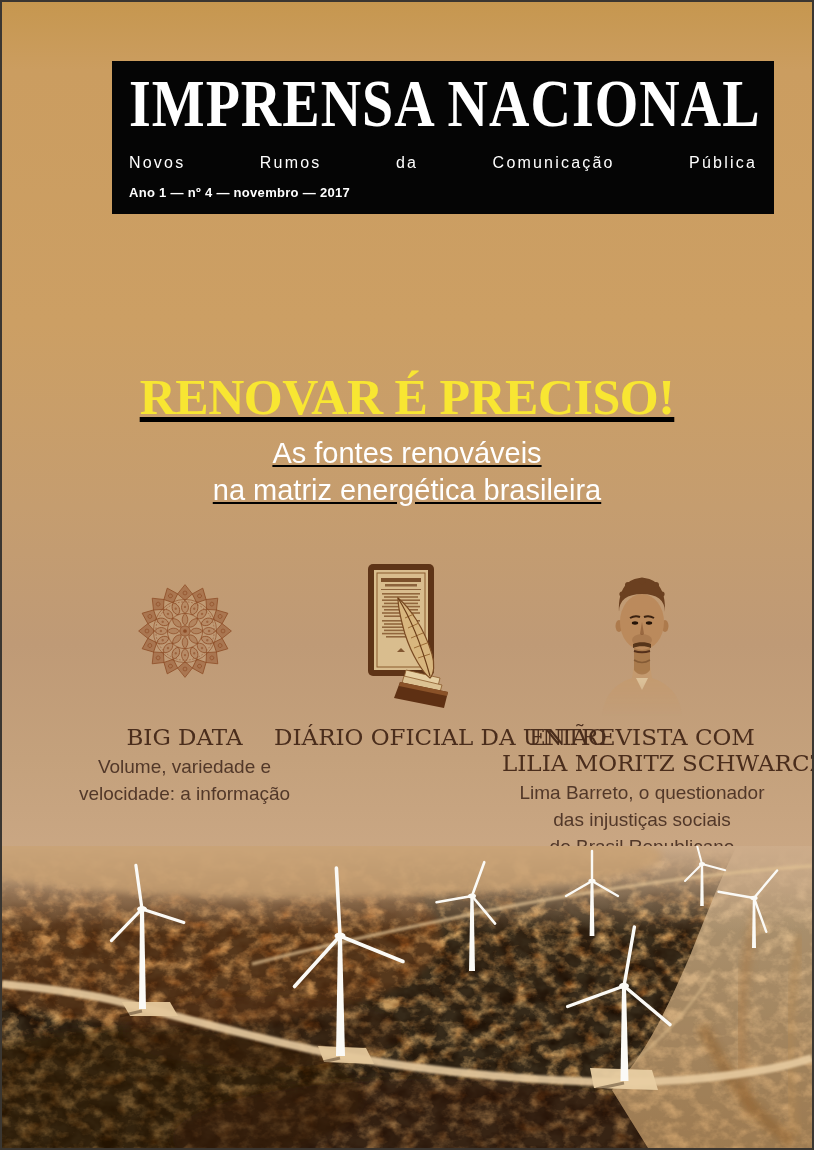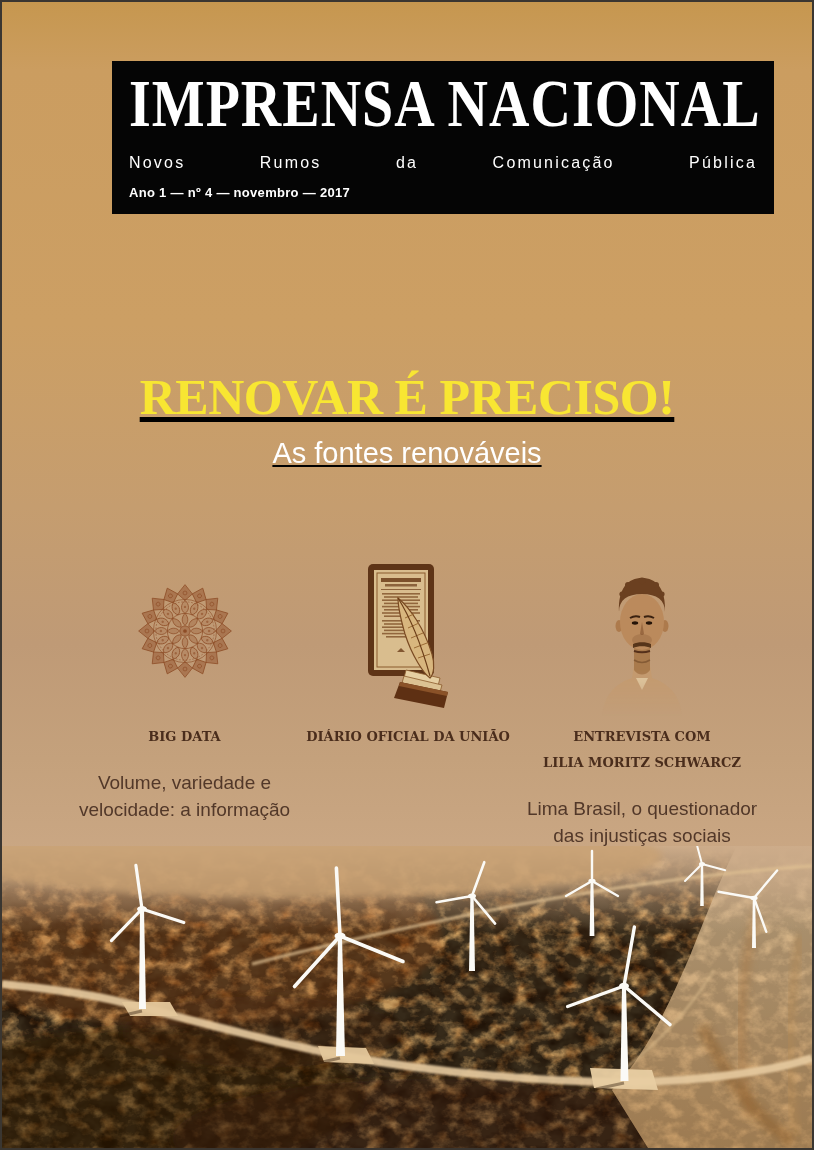--- a/index.html
+++ b/index.html
@@ -36,24 +36,24 @@
   }
   .cover-sub{margin-top:9px;color:#ffffff;font-size:29px;line-height:37px;font-weight:400;text-align:center;}
   
   .features{position:absolute;left:40px;top:556px;width:740px;height:300px;}
   .fcol{position:absolute;top:0;text-align:center;}
   .fcol1{left:0;width:285px;}
   .fcol2{left:232px;width:268px;}
   .fcol3{left:460px;width:280px;}
   .icon-box{height:158px;display:flex;align-items:flex-end;justify-content:center;}
   .ftitle{
-    font-family:"DejaVu Serif","Liberation Serif",serif;font-weight:700;
-    font-size:13px;line-height:26px;color:#4a2d1c;margin-top:8px;white-space:nowrap;
-  }
-  .fdesc{font-size:19px;line-height:27px;color:#523829;margin-top:19px;}
+    font-family:"DejaVu Serif","Liberation Serif",serif;font-weight:400;
+    font-size:23px;line-height:26px;color:#4a2d1c;margin-top:8px;white-space:nowrap;
+  }
+  .fdesc{font-size:19px;line-height:27px;color:#523829;margin-top:3px;}
   .mandala{margin-bottom:34px;}
   .docicon{margin-bottom:6px;}
   
   .photo{position:absolute;left:0;top:844px;width:810px;height:302px;}
   .photo svg{display:block;width:810px;height:302px;}
 </style>
 </head>
 <body>
 
 <div class="page">
@@ -61,20 +61,21 @@
   <header class="masthead">
     <div class="masthead-title">IMPRENSA NACIONAL</div>
     <div class="masthead-subtitle">Novos Rumos da Comunicação Pública</div>
     <div class="masthead-edition">Ano 1 — nº 4 — novembro — 2017</div>
   </header>
 
   <section class="coverstory">
     <h2 class="headline">RENOVAR É PRECISO!</h2>
     <div class="cover-sub">
       <div>As fontes renováveis</div>
+      <div>na matriz energética brasileira</div>
     </div>
   </section>
 
   <section class="features">
 
     <div class="fcol fcol1">
       <div class="icon-box">
         <svg class="mandala" width="102" height="102" viewBox="-55 -55 110 110">
           <defs>
             <g id="msec">
@@ -198,21 +199,21 @@
             <path d="M40,87 Q48,89.5 56,87" stroke="#55301a" stroke-width="2" fill="none"></path>
             <path d="M40,96 Q48,101 56,96" stroke="rgba(80,45,20,0.4)" stroke-width="1.5" fill="none"></path>
           </g>
         </svg>
       </div>
       <div class="ftitle">
         <div>ENTREVISTA COM</div>
         <div>LILIA MORITZ SCHWARCZ</div>
       </div>
       <div class="fdesc">
-        <div>Lima Brasil, o questionador</div>
+        <div>Lima Barreto, o questionador</div>
         <div>das injustiças sociais</div>
         <div>do Brasil Republicano</div>
       </div>
     </div>
   </section>
 
   <div class="photo">
     <svg viewBox="0 0 810 302" preserveAspectRatio="none">
       <defs>
         <linearGradient id="vegGrad" x1="0" y1="0" x2="0" y2="1">

